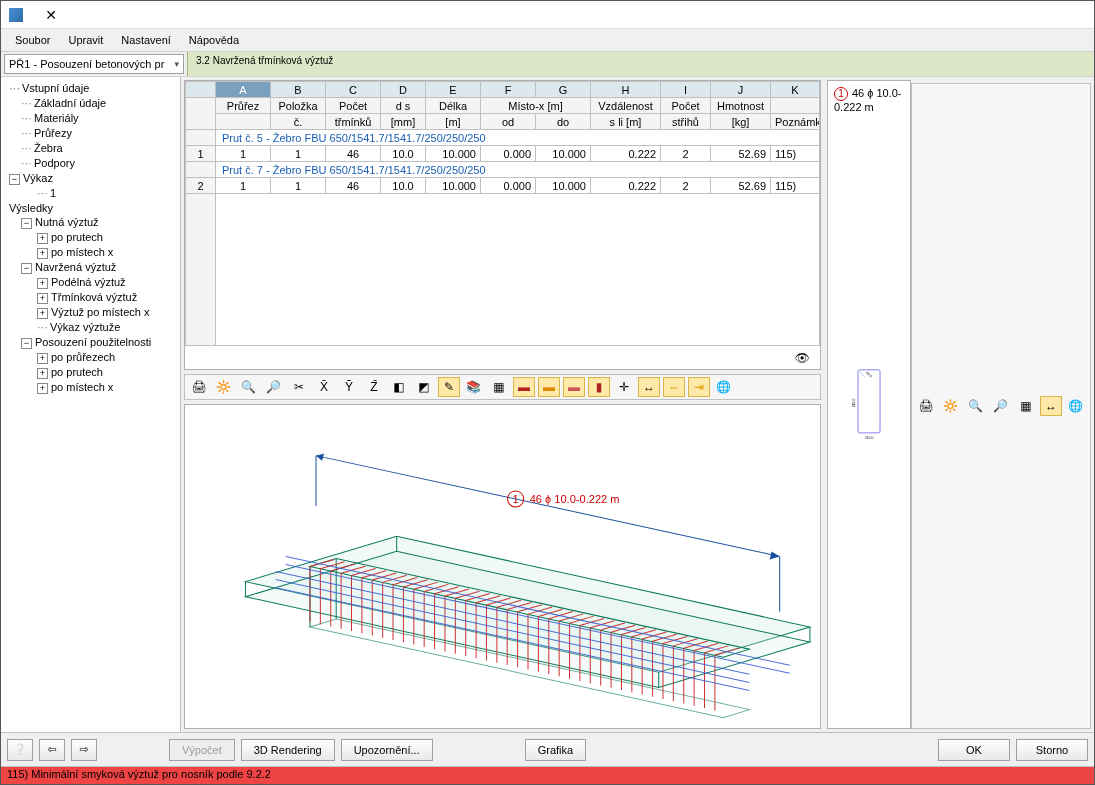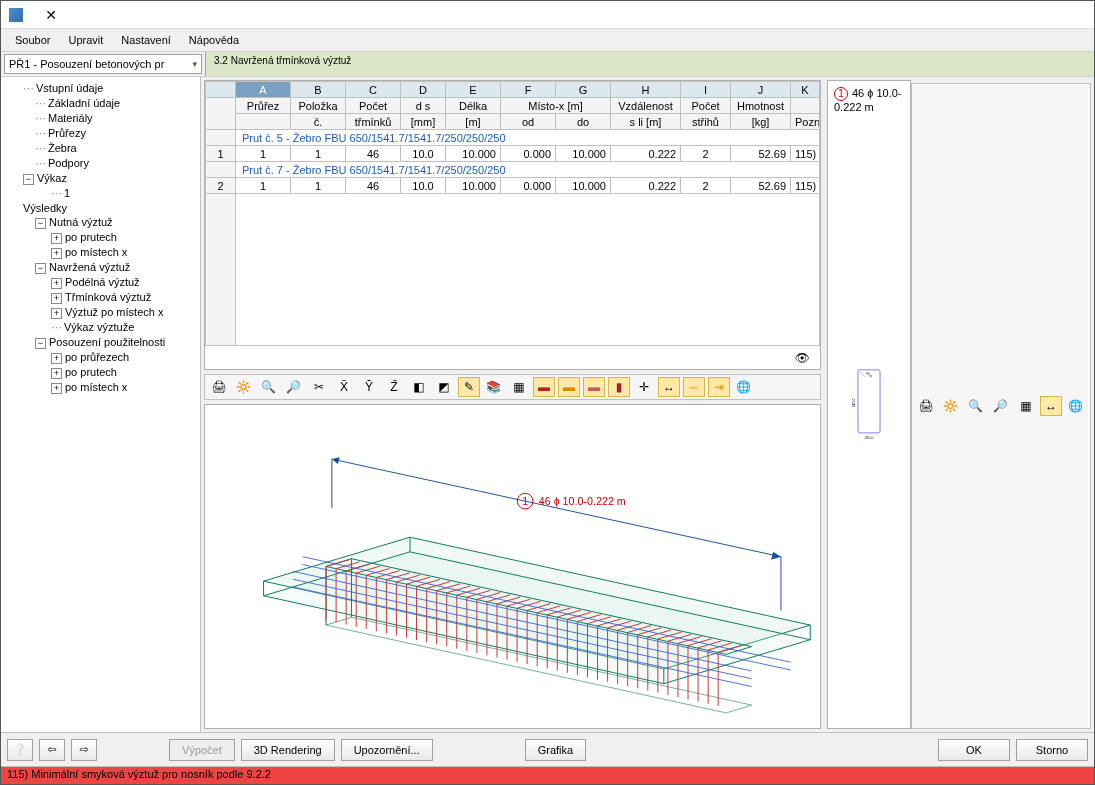--- a/index.html
+++ b/index.html
@@ -5,25 +5,25 @@
 *{box-sizing:border-box;font-family:"Segoe UI",Tahoma,Arial,sans-serif;font-size:11px;color:#000}
 body{margin:0;background:#fff;overflow:hidden}
 .window{width:1095px;height:785px;border:1px solid #555;display:flex;flex-direction:column;background:#f0f0f0}
 .titlebar{height:28px;background:#fff;border-bottom:1px solid #ddd;display:flex;align-items:center;padding:0 8px}
 .titlebar .icon{width:14px;height:14px;background:linear-gradient(135deg,#4a90d9,#2e6da4);margin-right:8px}
 .titlebar .title{flex:1;font-size:12px}
 .titlebar .close{width:40px;text-align:center;font-size:14px;cursor:pointer}
 .menubar{height:22px;display:flex;align-items:center;padding:0 6px;gap:2px;background:#f0f0f0}
 .menubar .item{padding:2px 8px;cursor:pointer}
 .topstrip{display:flex;border-top:1px solid #d0d0d0;border-bottom:1px solid #d0d0d0}
-.combo{width:198px;height:20px;margin:2px 3px;border:1px solid #a0a0a0;background:#fff;display:flex;align-items:center;padding:0 4px;font-size:11px}
+.combo{width:180px;height:20px;margin:2px 3px;border:1px solid #a0a0a0;background:#fff;display:flex;align-items:center;padding:0 4px;font-size:11px}
 .combo .arrow{margin-left:auto;font-size:9px;color:#555}
 .tabhdr{flex:1;background:#dbe7c6;border-left:1px solid #9eb57a;padding:3px 8px;font-size:10px}
 .mainrow{flex:1;display:flex;min-height:0}
-.nav{width:200px;border-right:1px solid #c0c0c0;background:#fff;padding:4px 18px;overflow:auto}
+.nav{width:180px;border-right:1px solid #c0c0c0;background:#fff;padding:4px 4px;overflow:auto}
 .nav .node{padding:1px 0 1px 4px;white-space:nowrap;cursor:pointer}
 .nav .exp{display:inline-block;width:11px;height:11px;border:1px solid #888;line-height:9px;text-align:center;font-size:9px;margin-right:3px;background:#fff}
 .nav .leaf{padding-left:18px}
 .nav .l1{padding-left:4px}.nav .l2{padding-left:16px}.nav .l3{padding-left:32px}
 .nav .dots{color:#888;letter-spacing:-1px;margin-right:3px}
 .center{flex:1;display:flex;flex-direction:column;min-width:0;padding:3px}
 .tablewrap{border:1px solid #b0b0b0;background:#fff;height:290px;display:flex;flex-direction:column}
 .tblscroll{flex:1;overflow:auto;background:#fff}
 table{border-collapse:collapse;width:100%;table-layout:fixed}
 th,td{border:1px solid #c0c0c0;padding:1px 4px;text-align:center;height:16px;font-size:11px;overflow:hidden;white-space:nowrap}

